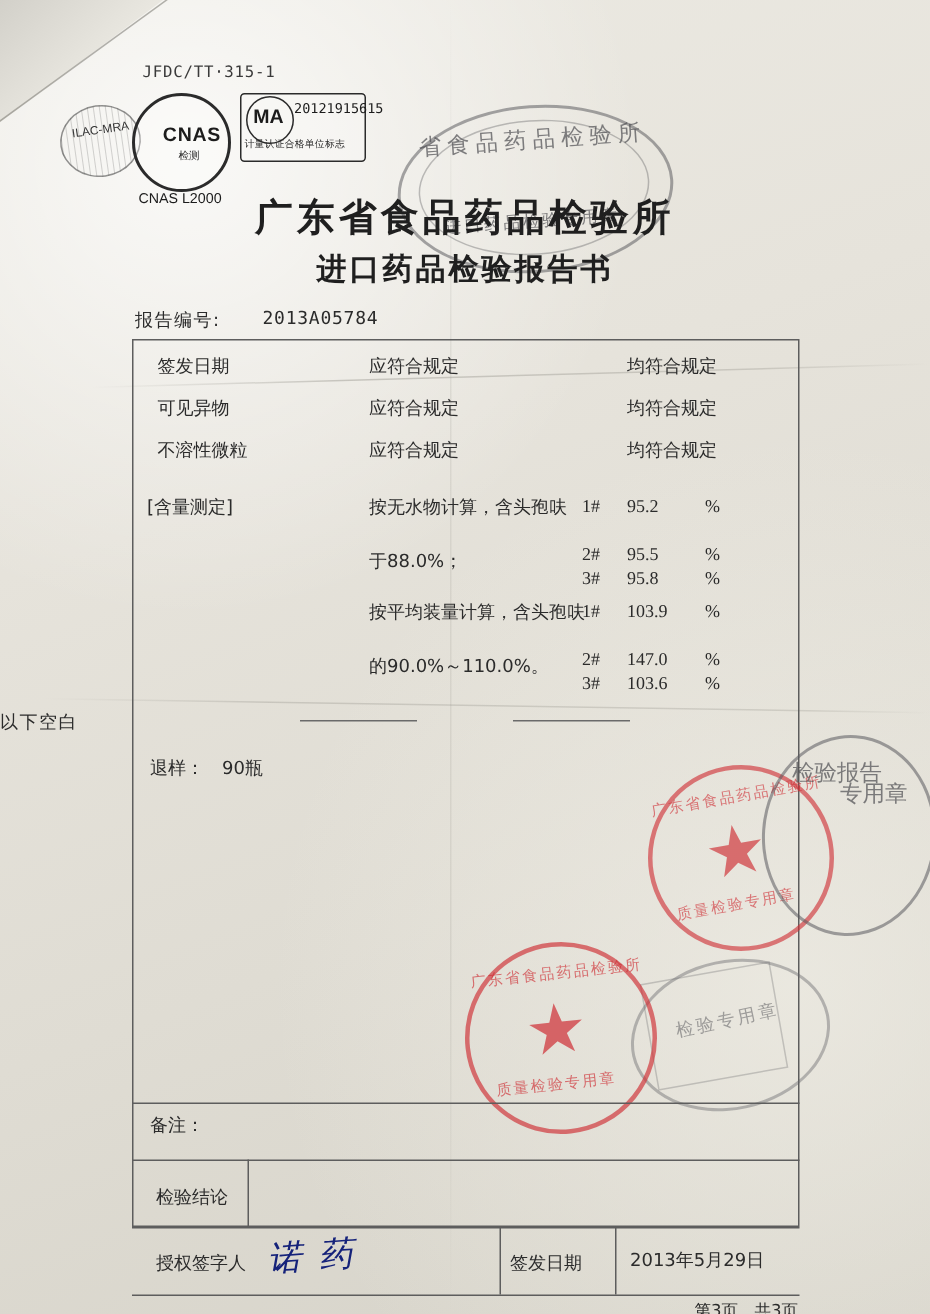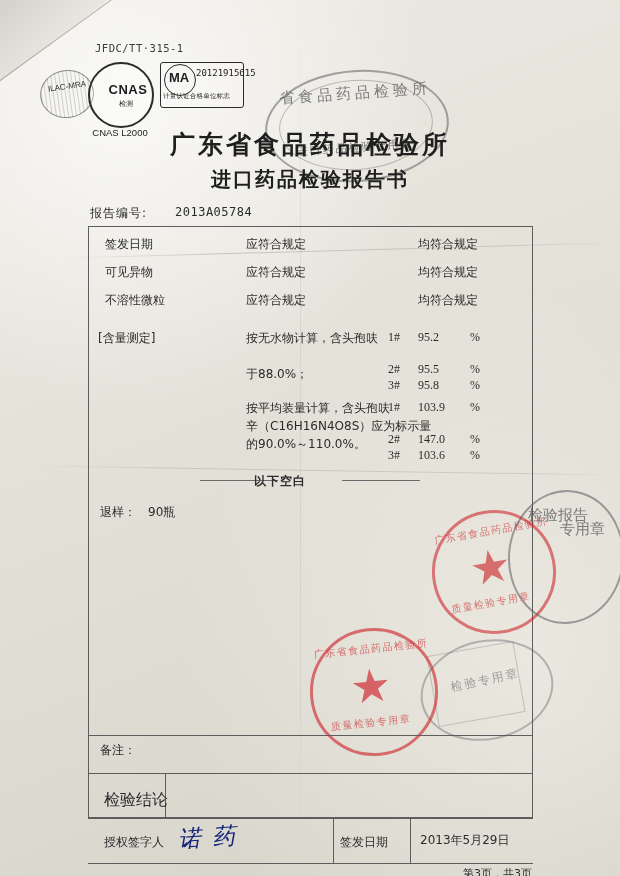--- a/index.html
+++ b/index.html
@@ -131,22 +131,22 @@
   .row-item { position: absolute; font-size: 12px; }
   .col-name { left: 105px; }
   .col-spec { left: 212px; margin-left: 34px; }
   .col-res  { left: 418px; }
   .col-num  { left: 388px; }
   .col-val  { left: 418px; }
   .col-unit { left: 470px; }
 
   #blank-marker {
     left: 0; top: 473px; width: 560px;
-    text-align: center;
-    font-size: 12px; letter-spacing: 1px; font-weight: bold;
+    text-align: left;
+    font-size: 12px; letter-spacing: 1px;
   }
   .blank-rule {
     position: absolute;
     top: 480px; height: 1px; background: #6a6a6a;
   }
   #blank-rule-l { left: 200px; width: 78px; }
   #blank-rule-r { left: 342px; width: 78px; }
 
   #page-foot {
     position: absolute;
@@ -460,21 +460,20 @@
   <div class="t row-item col-val" style="top:330px">95.2</div>
   <div class="t row-item col-unit" style="top:330px">%</div>
   <div class="t row-item col-num" style="top:362px">2#</div>
   <div class="t row-item col-val" style="top:362px">95.5</div>
   <div class="t row-item col-unit" style="top:362px">%</div>
   <div class="t row-item col-num" style="top:378px">3#</div>
   <div class="t row-item col-val" style="top:378px">95.8</div>
   <div class="t row-item col-unit" style="top:378px">%</div>
 
   <div class="t cn row-item col-spec" style="top:400px">按平均装量计算，含头孢呋</div>
-  <div class="t cn row-item col-spec" style="top:418px">辛（C16H16N4O8S）应为标示量</div>
   <div class="t cn row-item col-spec" style="top:436px">的90.0%～110.0%。</div>
 
   <div class="t row-item col-num" style="top:400px">1#</div>
   <div class="t row-item col-val" style="top:400px">103.9</div>
   <div class="t row-item col-unit" style="top:400px">%</div>
   <div class="t row-item col-num" style="top:432px">2#</div>
   <div class="t row-item col-val" style="top:432px">147.0</div>
   <div class="t row-item col-unit" style="top:432px">%</div>
   <div class="t row-item col-num" style="top:448px">3#</div>
   <div class="t row-item col-val" style="top:448px">103.6</div>
@@ -504,21 +503,21 @@
   <div class="t" id="seal-red-low-top">广东省食品药品检验所</div>
   <div class="t" id="seal-red-low-star">★</div>
   <div class="t" id="seal-red-low-bot">质量检验专用章</div>
 
   <div class="hline" id="hline-remark"></div>
   <div class="t cn" style="left:100px; top:742px; font-size:12px">备注：</div>
   <div class="t cn" style="left:150px; top:742px; font-size:12px"></div>
 
   <div class="hline" id="hline-concl"></div>
   <div id="vline-sign-a"></div>
-  <div class="t cn" style="left:104px; top:790px; font-size:16px">检验结论</div>
+  <div class="t cn" style="left:104px; top:790px; font-size:12px">检验结论</div>
 
   <div class="hline" id="hline-sign"></div>
   <div id="vline-sign-b"></div>
   <div id="vline-sign-c"></div>
   <div class="t cn" style="left:104px; top:834px; font-size:12px">授权签字人</div>
   <div id="signature">诺 药</div>
   <div class="t cn" style="left:340px; top:834px; font-size:12px">签发日期</div>
   <div class="t cn" id="sign-date">2013年5月29日</div>
 
   <div id="hline-bottom"></div>

